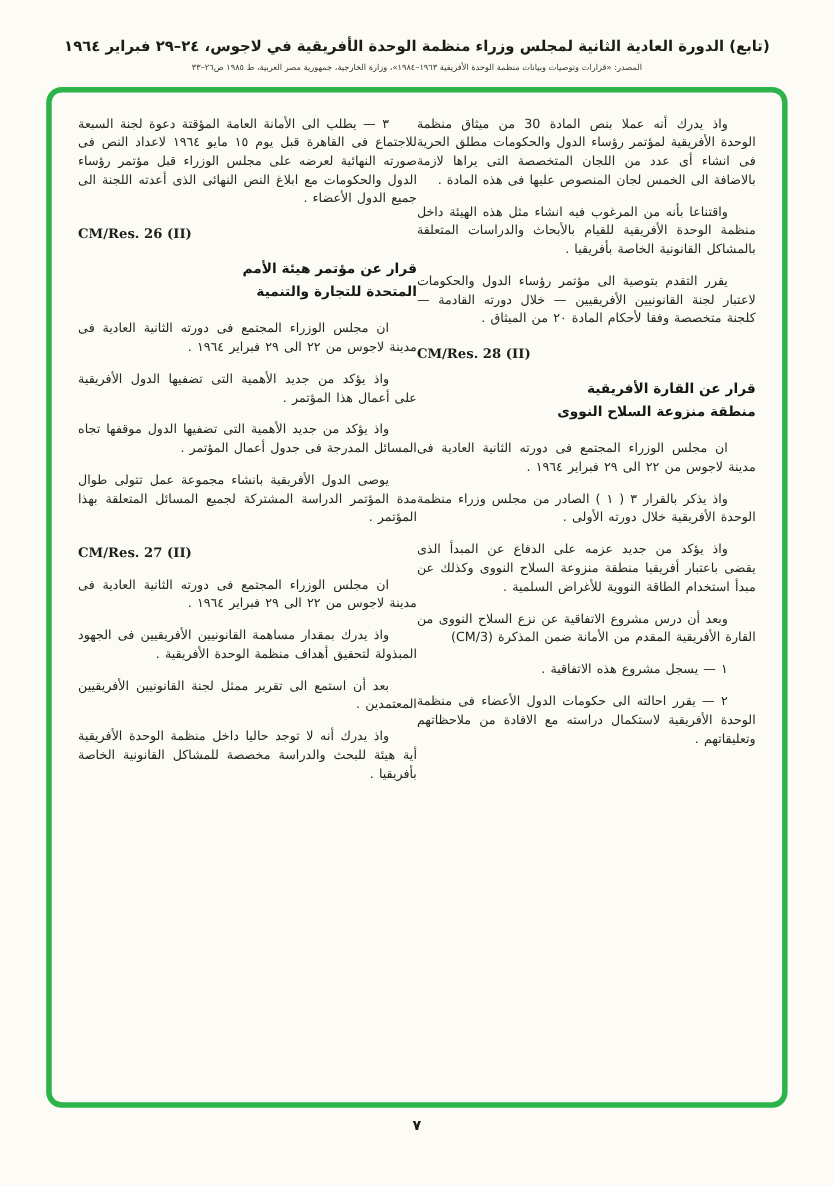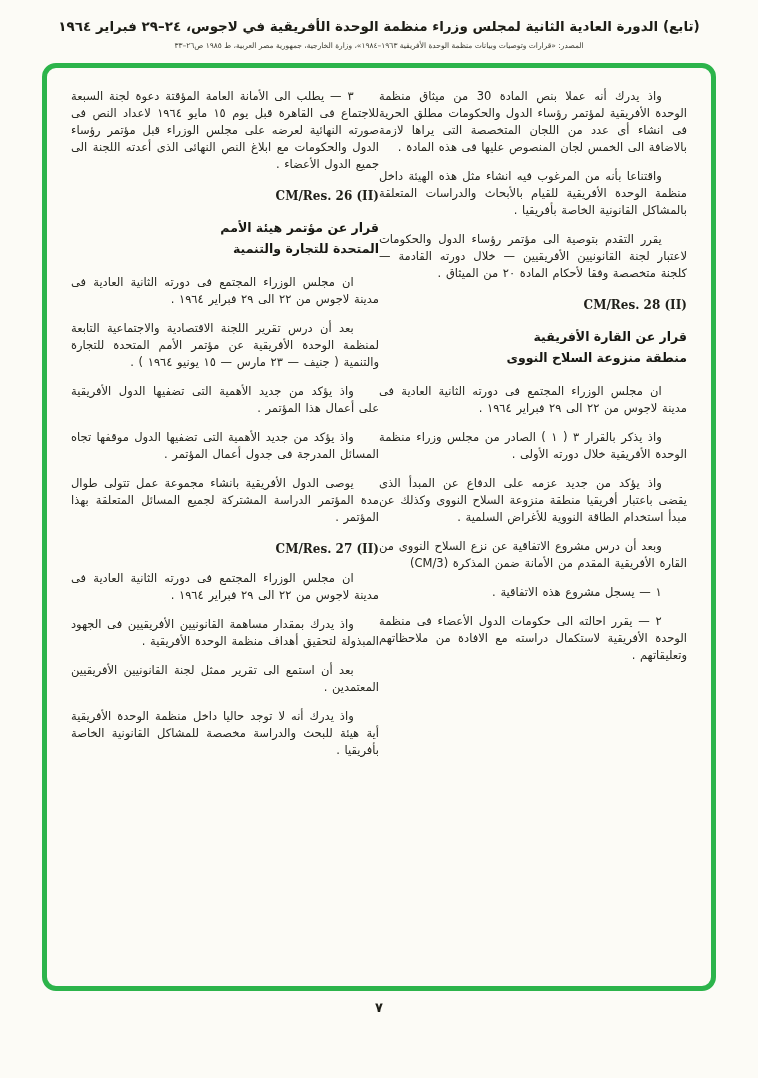--- a/index.html
+++ b/index.html
@@ -10,20 +10,21 @@
     background: #fcfbf6;
     font-family: "DejaVu Sans", sans-serif;
     color: #26261f;
     overflow: hidden;
   }
   .page {
     width: 758px;
     height: 950px;
     box-sizing: border-box;
     padding: 14px 14px 0 14px;
+    margin-top: 16px;
   }
   .header {
     text-align: center;
   }
   .header-title {
     direction: rtl;
     font-size: 13.5px;
     font-weight: bold;
     color: #1d1d16;
     letter-spacing: 0.2px;
@@ -54,21 +55,21 @@
   .para {
     font-size: 11.5px;
     line-height: 1.48;
     text-align: justify;
     text-indent: 2.2em;
     margin: 0 0 12px 0;
     word-spacing: 1px;
   }
   .ref {
     direction: ltr;
-    text-align: right;
+    text-align: left;
     font-family: "DejaVu Serif", serif;
     font-weight: bold;
     font-size: 12px;
     margin: 16px 0 14px 0;
     color: #1e1e18;
   }
   .heading {
     font-weight: bold;
     font-size: 12.5px;
     line-height: 1.7;
@@ -96,21 +97,20 @@
 
   <div class="frame">
     <div class="columns">
 
       <div class="col">
         <div class="para">٣ — يطلب الى الأمانة العامة المؤقتة دعوة لجنة السبعة للاجتماع فى القاهرة قبل يوم ١٥ مايو ١٩٦٤ لاعداد النص فى صورته النهائية لعرضه على مجلس الوزراء قبل مؤتمر رؤساء الدول والحكومات مع ابلاغ النص النهائى الذى أعدته اللجنة الى جميع الدول الأعضاء .</div>
         <div class="ref">CM/Res. 26 (II)</div>
         <div class="heading">قرار عن مؤتمر هيئة الأمم
 المتحدة للتجارة والتنمية</div>
         <div class="para">ان مجلس الوزراء المجتمع فى دورته الثانية العادية فى مدينة لاجوس من ٢٢ الى ٢٩ فبراير ١٩٦٤ .</div>
-        <div class="para">بعد أن درس تقرير اللجنة الاقتصادية والاجتماعية التابعة لمنظمة الوحدة الأفريقية عن مؤتمر الأمم المتحدة للتجارة والتنمية ( جنيف — ٢٣ مارس — ١٥ يونيو ١٩٦٤ ) .</div>
         <div class="para">واذ يؤكد من جديد الأهمية التى تضفيها الدول الأفريقية على أعمال هذا المؤتمر .</div>
         <div class="para">واذ يؤكد من جديد الأهمية التى تضفيها الدول موقفها تجاه المسائل المدرجة فى جدول أعمال المؤتمر .</div>
         <div class="para">يوصى الدول الأفريقية بانشاء مجموعة عمل تتولى طوال مدة المؤتمر الدراسة المشتركة لجميع المسائل المتعلقة بهذا المؤتمر .</div>
         <div class="ref">CM/Res. 27 (II)</div>
         <div class="para">ان مجلس الوزراء المجتمع فى دورته الثانية العادية فى مدينة لاجوس من ٢٢ الى ٢٩ فبراير ١٩٦٤ .</div>
         <div class="para">واذ يدرك بمقدار مساهمة القانونيين الأفريقيين فى الجهود المبذولة لتحقيق أهداف منظمة الوحدة الأفريقية .</div>
         <div class="para">بعد أن استمع الى تقرير ممثل لجنة القانونيين الأفريقيين المعتمدين .</div>
         <div class="para">واذ يدرك أنه لا توجد حاليا داخل منظمة الوحدة الأفريقية أية هيئة للبحث والدراسة مخصصة للمشاكل القانونية الخاصة بأفريقيا .</div>
       </div>
 

